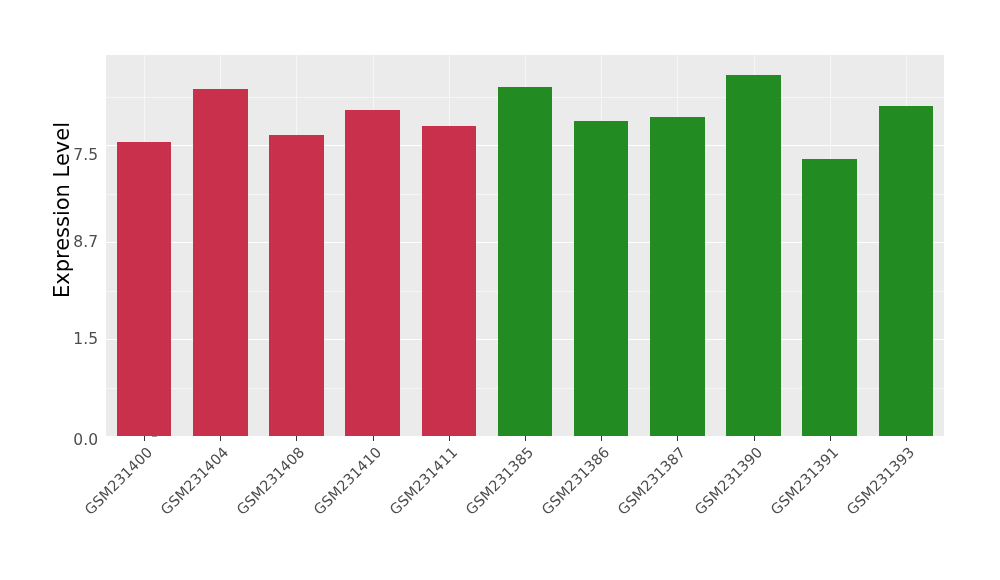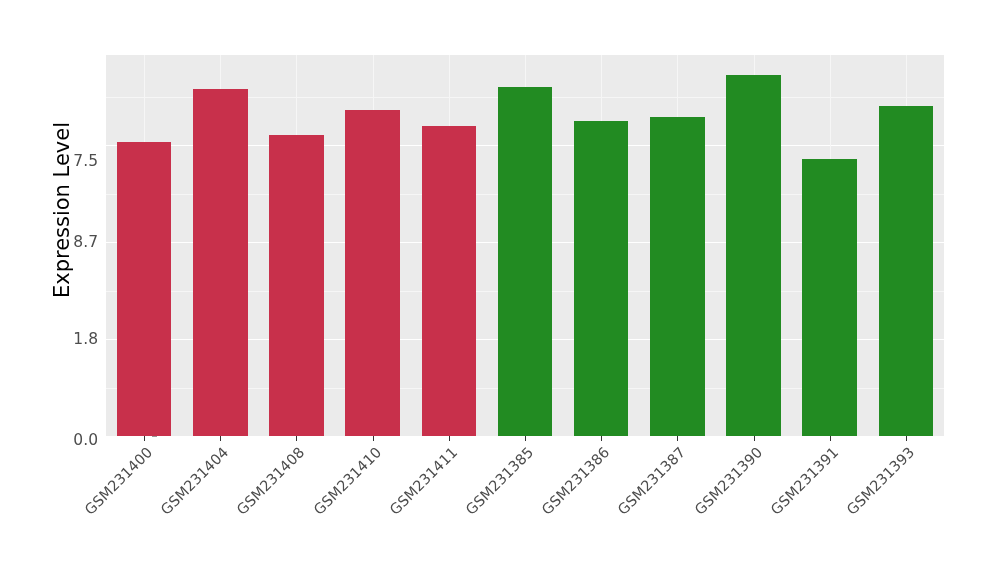--- a/index.html
+++ b/index.html
@@ -130,25 +130,25 @@
 </head>
 <body>
 
 <div id="plot-root">
 
   <div id="y-axis-title">Expression Level</div>
 
   <div id="y-tick-labels">
       <div class="y-tick-label" style="top: 440px;">0.0</div>
       <div class="y-tick-mark" style="top: 436px;"></div>
-      <div class="y-tick-label" style="top: 339.004px;">1.8</div>
+      <div class="y-tick-label" style="top: 339.004px;">1.5</div>
       <div class="y-tick-mark" style="top: 339.004px;"></div>
       <div class="y-tick-label" style="top: 242.008px;">8.7</div>
       <div class="y-tick-mark" style="top: 242.008px;"></div>
-      <div class="y-tick-label" style="top: 161px;">7.5</div>
+      <div class="y-tick-label" style="top: 155px;">7.5</div>
       <div class="y-tick-mark" style="top: 145.012px;"></div>
     </div>
 
   <div id="panel">
       <div class="gridline-minor" style="top: 332.502px;"></div>
       <div class="gridline-minor" style="top: 235.506px;"></div>
       <div class="gridline-minor" style="top: 138.51px;"></div>
       <div class="gridline-minor" style="top: 41.5143px;"></div>
       <div class="gridline-major" style="top: 284.004px;"></div>
       <div class="gridline-major" style="top: 187.008px;"></div>

